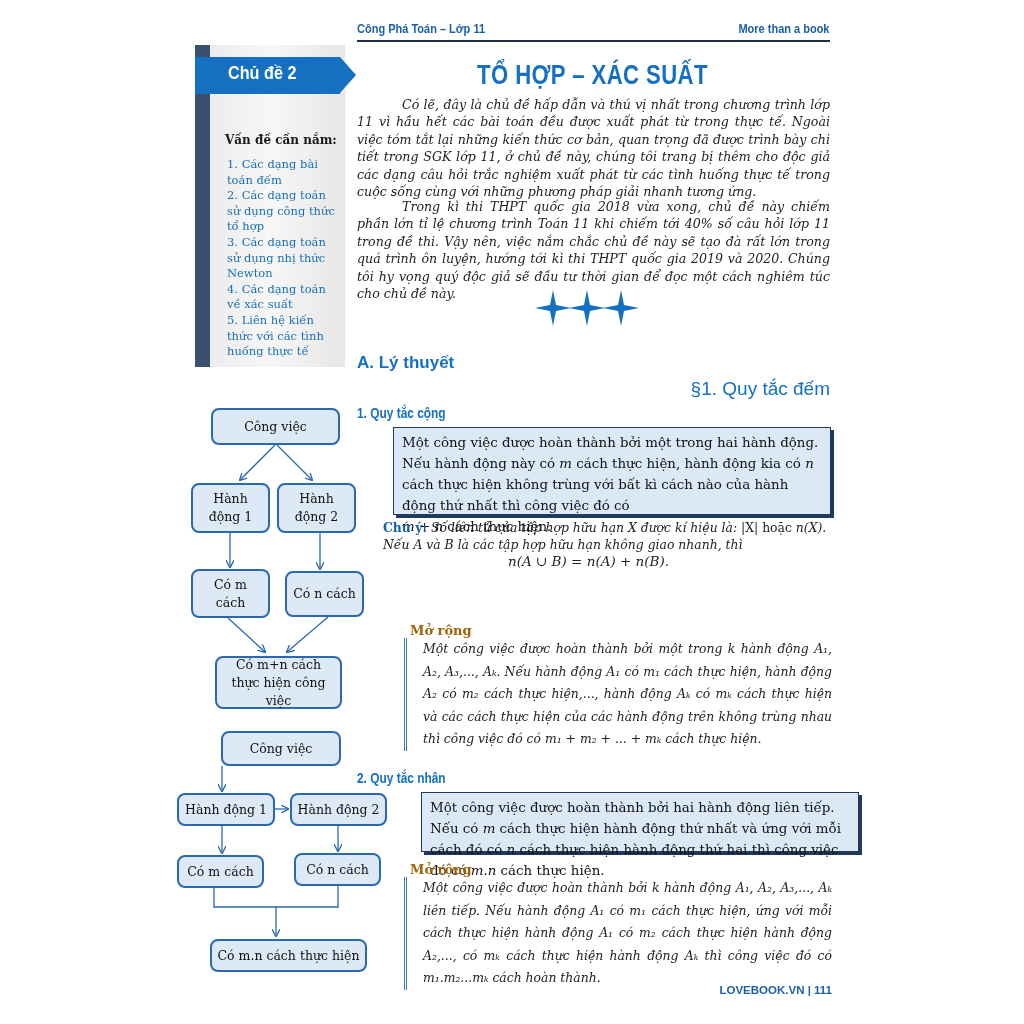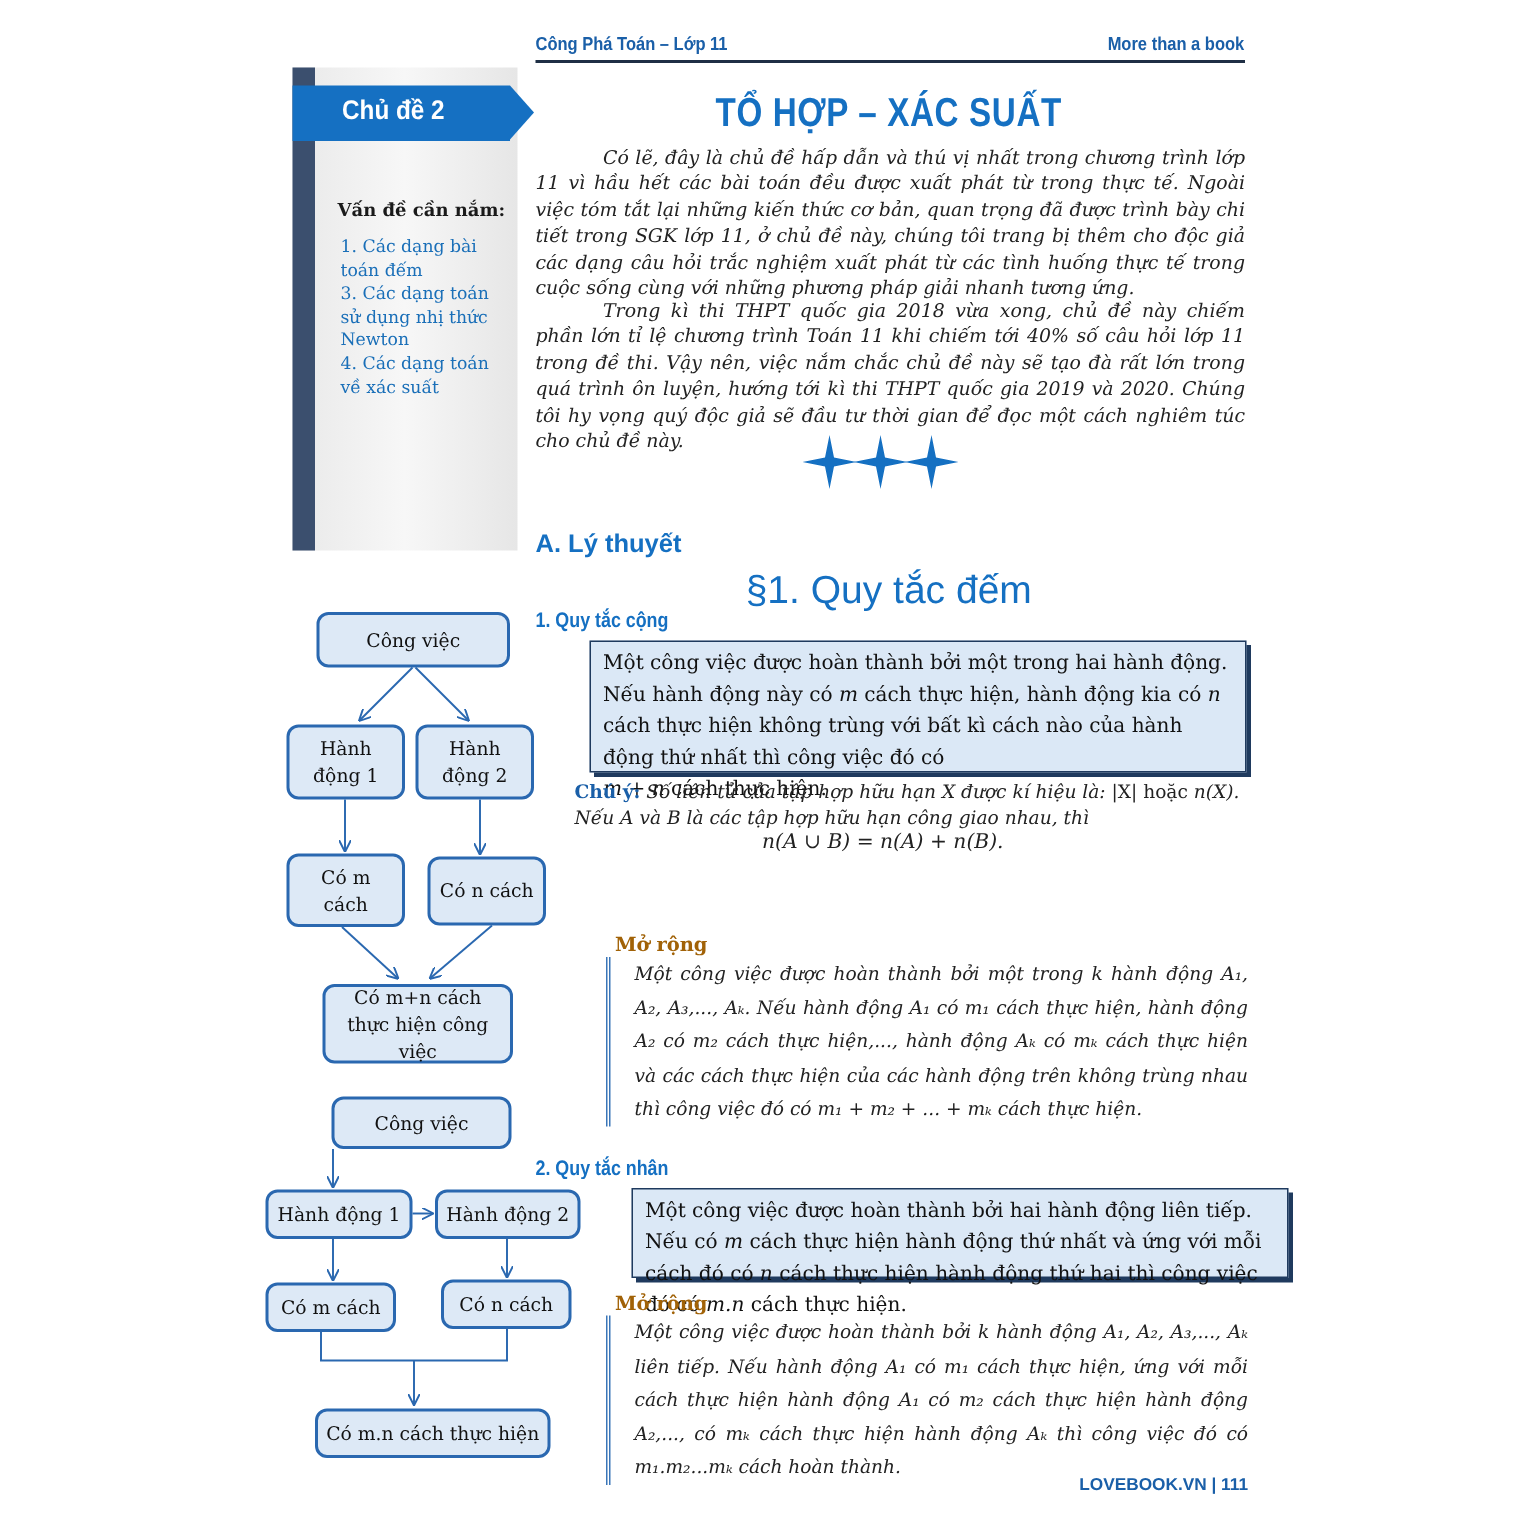--- a/index.html
+++ b/index.html
@@ -25,21 +25,21 @@
 
   
   .title { left:355px; top:60px; width:475px; text-align:center; font-family:"Liberation Sans", sans-serif; font-weight:bold; font-size:27px; color:#1570c2; letter-spacing:0.5px; transform:scaleX(0.82); }
 
   .para { left:357px; width:473px; font-style:italic; font-size:12.6px; line-height:17.4px; text-align:justify; color:#222; }
   .para p { margin:0; text-indent:45px; }
 
   .stars { left:535px; top:288px; }
 
   .h-a { left:357px; top:353px; font-family:"Liberation Sans", sans-serif; font-weight:bold; font-size:17px; color:#1570c2; }
-  .h-s1 { left:355px; top:378px; width:475px; text-align:center; font-family:"Liberation Sans", sans-serif; font-size:26px; color:#1570c2; }
+  .h-s1 { left:355px; top:378px; width:475px; text-align:right; font-family:"Liberation Sans", sans-serif; font-size:19px; color:#1570c2; }
   .h-sub { font-family:"Liberation Sans", sans-serif; font-weight:bold; font-size:14px; color:#1570c2; transform:scaleX(0.85); transform-origin:left; }
 
   .rule-box { background:#dbe8f6; border:1.5px solid #1f3a5e; box-shadow:3px 3px 0 #1f3a5e;
               font-size:13.4px; line-height:21px; padding:4px 8px 4px 8px; color:#111; box-sizing:border-box; }
   .rule-box i { font-style:italic; }
 
   .note { left:383px; width:450px; font-size:12.4px; line-height:16.5px; color:#222; }
   .note .lbl { color:#1a5fa8; font-weight:bold; font-style:normal;margin-top:32px; }
   .note i { font-style:italic; }
 
@@ -60,22 +60,24 @@
 <div class="abs hdr-line"></div>
 
 <div class="abs side"></div>
 <div class="abs side-bar"></div>
 <div class="abs tag"></div>
 <div class="abs tag-arrow"></div>
 <div class="abs tag-text">Chủ đề 2</div>
 <div class="abs side-title">Vấn đề cần nắm:</div>
 <div class="abs side-list">
   <div>1. Các dạng bài toán đếm</div>
+  <div>2. Các dạng toán sử dụng công thức tổ hợp</div>
   <div>3. Các dạng toán sử dụng nhị thức Newton</div>
   <div>4. Các dạng toán về xác suất</div>
+  <div>5. Liên hệ kiến thức với các tình huống thực tế</div>
 </div>
 
 <div class="abs title">TỔ HỢP – XÁC SUẤT</div>
 <div class="abs para" style="top:96px;">
   <p>Có lẽ, đây là chủ đề hấp dẫn và thú vị nhất trong chương trình lớp 11 vì hầu hết các bài toán đều được xuất phát từ trong thực tế. Ngoài việc tóm tắt lại những kiến thức cơ bản, quan trọng đã được trình bày chi tiết trong SGK lớp 11, ở chủ đề này, chúng tôi trang bị thêm cho độc giả các dạng câu hỏi trắc nghiệm xuất phát từ các tình huống thực tế trong cuộc sống cùng với những phương pháp giải nhanh tương ứng.</p>
 </div>
 <div class="abs para" style="top:198px;">
   <p>Trong kì thi THPT quốc gia 2018 vừa xong, chủ đề này chiếm phần lớn tỉ lệ chương trình Toán 11 khi chiếm tới 40% số câu hỏi lớp 11 trong đề thi. Vậy nên, việc nắm chắc chủ đề này sẽ tạo đà rất lớn trong quá trình ôn luyện, hướng tới kì thi THPT quốc gia 2019 và 2020. Chúng tôi hy vọng quý độc giả sẽ đầu tư thời gian để đọc một cách nghiêm túc cho chủ đề này.</p>
 </div>
 
@@ -90,21 +92,21 @@
 <div class="abs h-a">A. Lý thuyết</div>
 <div class="abs h-s1">§1. Quy tắc đếm</div>
 
 <div class="abs h-sub" style="left:357px; top:405px;">1. Quy tắc cộng</div>
 <div class="abs rule-box" style="left:393px; top:427px; width:438px; height:88px;">
   <span>Một công việc được hoàn thành bởi một trong hai hành động. Nếu hành động này có </span><i>m</i><span> cách thực hiện, hành động kia có </span><i>n</i><span> cách thực hiện không trùng với bất kì cách nào của hành động thứ nhất thì công việc đó có </span><br><i>m + n</i><span> cách thực hiện.</span>
 </div>
 
 <div class="abs note" style="top:520px;">
   <div><span class="lbl">Chú ý:</span><i> Số liên tử của tập hợp hữu hạn  X  được kí hiệu là: </i><span>|X|</span><span> hoặc </span><i>n(X).</i></div>
-  <div><i>Nếu A và B là các tập hợp hữu hạn công giao nhau, thì</i></div>
+  <div><i>Nếu A và B là các tập hợp hữu hạn không giao nhanh, thì</i></div>
   <div style="padding-left:125px; font-size:13.5px;"><i>n(A ∪ B) = n(A) + n(B).</i></div>
 </div>
 
 <div class="abs ext-title" style="left:410px; top:623px;">Mở rộng</div>
 <div class="abs ext-body" style="left:404px; top:638px; width:428px;">Một công việc được hoàn thành bởi một trong k hành động A₁, A₂, A₃,..., Aₖ. Nếu hành động A₁ có m₁ cách thực hiện, hành động A₂ có m₂ cách thực hiện,..., hành động Aₖ có mₖ cách thực hiện và các cách thực hiện của các hành động trên không trùng nhau thì công việc đó có m₁ + m₂ + ... + mₖ cách thực hiện.</div>
 
 <div class="abs h-sub" style="left:357px; top:770px;">2. Quy tắc nhân</div>
 <div class="abs rule-box" style="left:393px; top:792px; width:438px; height:60px;margin-left:28px;">
   <span>Một công việc được hoàn thành bởi hai hành động liên tiếp. Nếu có </span><i>m</i><span> cách thực hiện hành động thứ nhất và ứng với mỗi cách đó có </span><i>n</i><span> cách thực hiện hành động thứ hai thì công việc đó có </span><i>m.n</i><span> cách thực hiện.</span>
 </div>

